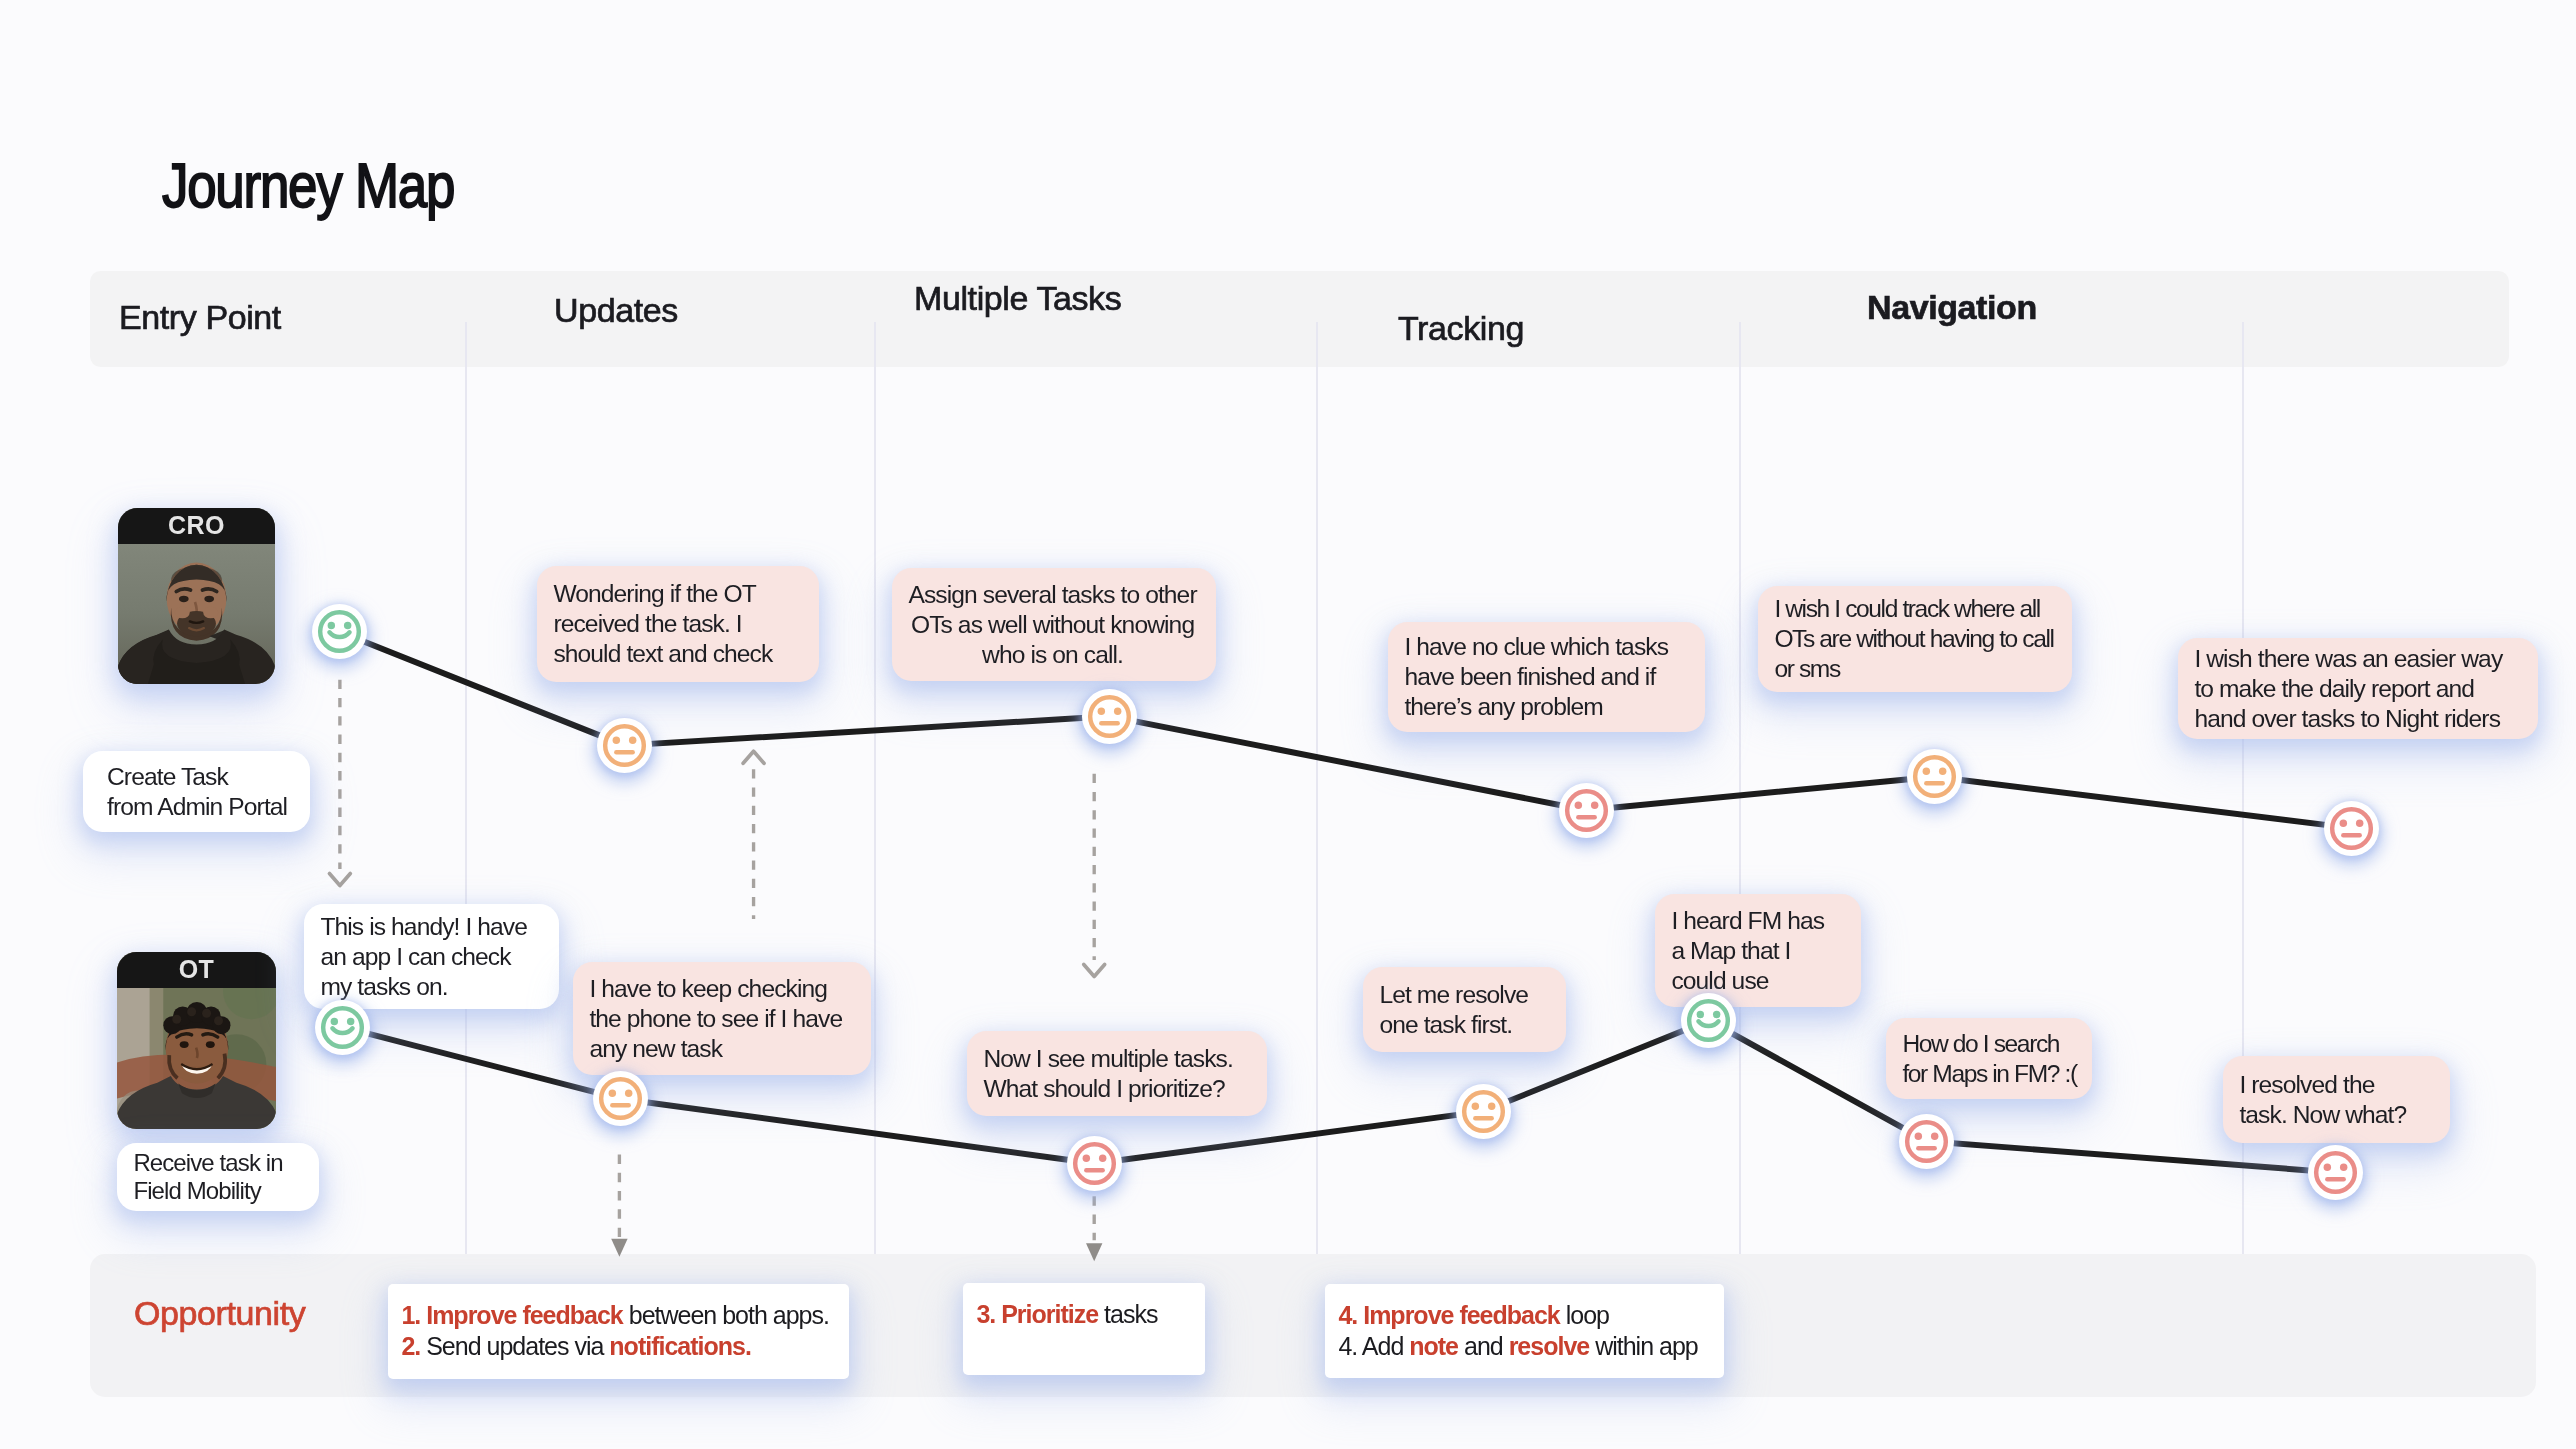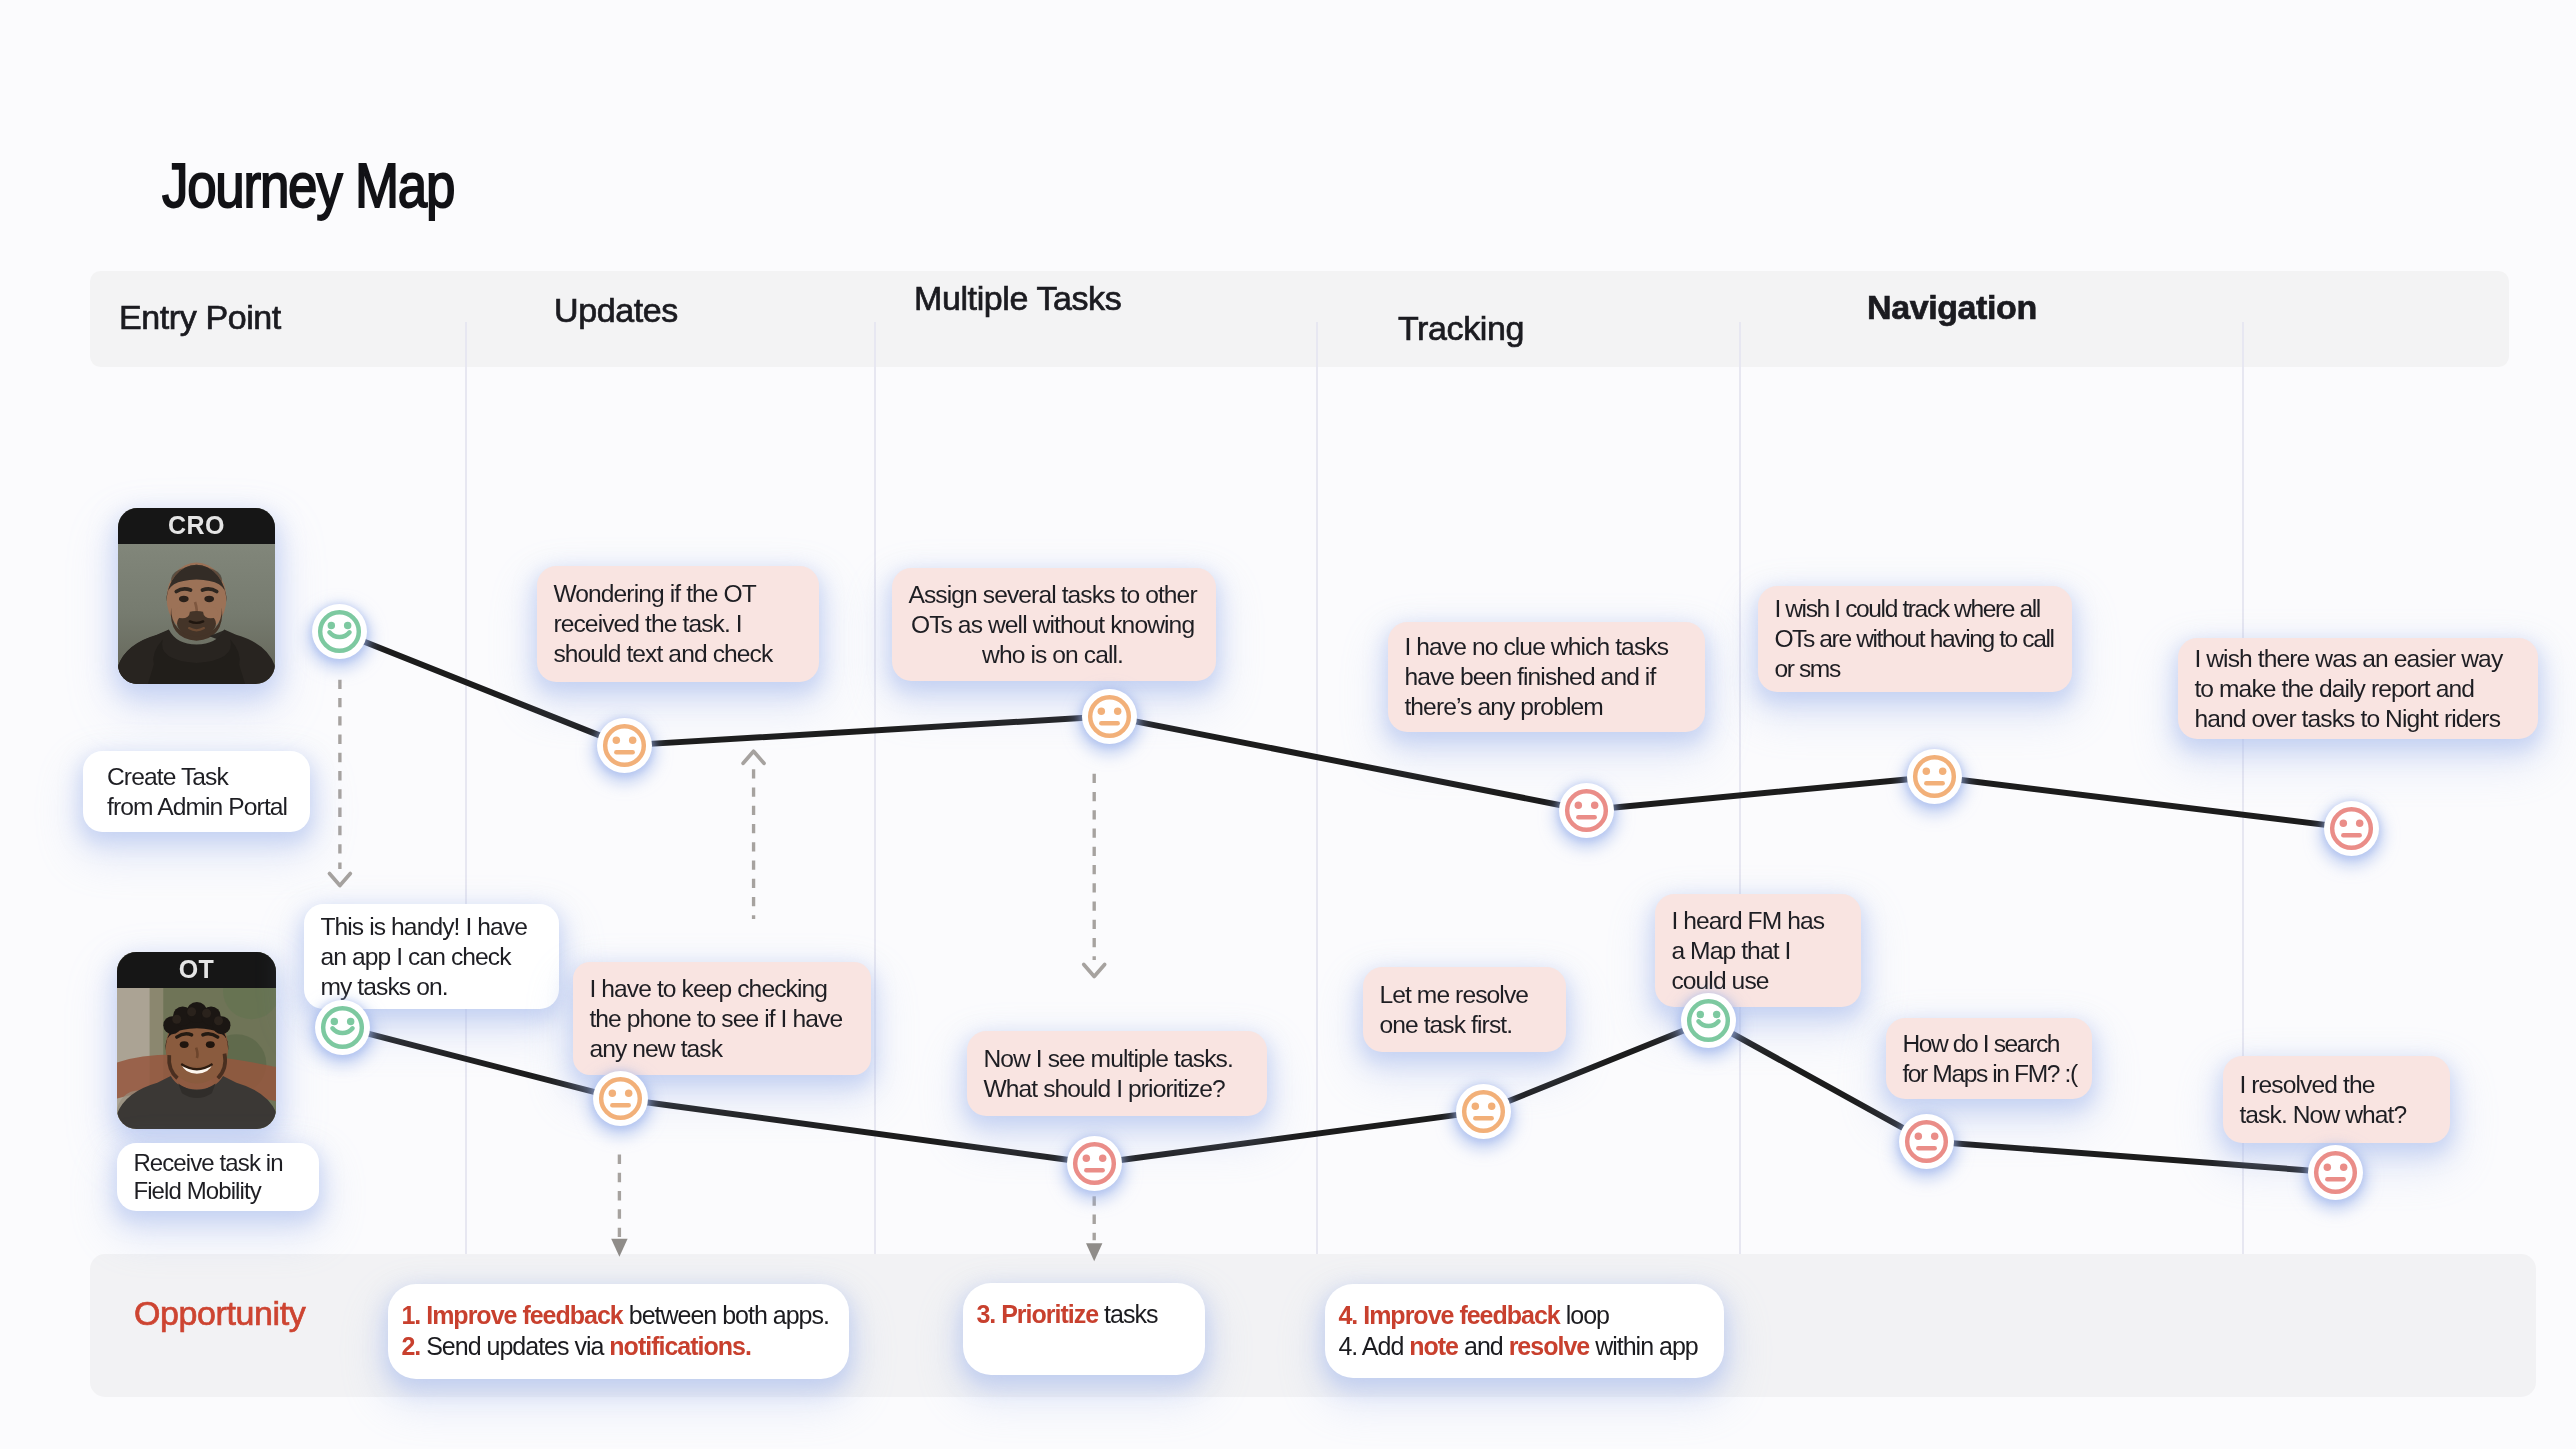--- a/index.html
+++ b/index.html
@@ -33,21 +33,21 @@
   .persona-photo { position:absolute; left:0; top:0; width:100%; height:100%; }
 
   .bubble { position:absolute; border-radius:19.4px; display:flex; align-items:center;
             font-size:24.6px; line-height:30px; color:#1e1e23; letter-spacing:-0.9px;
             white-space:pre; padding:0 16.4px;
             box-shadow:0 7.5px 19.4px 3px rgba(168,188,238,.50), 0 19.4px 40px 6px rgba(168,188,238,.30); }
   .bubble.pink  { background:#f9e4e1; }
   .bubble.tight { letter-spacing:-1.4px; }
   .bubble.white { background:#ffffff; }
 
-  .opp-bubble { position:absolute; border-radius:28px; background:#fff;
+  .opp-bubble { position:absolute; border-radius:5px; background:#fff;
                 font-size:25px; line-height:31px; color:#1b1b1f; letter-spacing:-1px;
                 padding:16.4px 13.4px 0 13.4px; white-space:nowrap;
                 box-shadow:0 7.5px 19.4px 3px rgba(168,188,238,.50), 0 19.4px 40px 6px rgba(168,188,238,.30); }
   .opp-bubble .seg-hot { color:#c8402e; font-weight:700; }
 
   .face { position:absolute; border-radius:50%; background:#fff;
           box-shadow:0 6px 16.4px 3.7px rgba(152,176,235,.60), 0 1.5px 6px 1.5px rgba(152,176,235,.40); }
   .face svg { display:block; }
 
   svg.layer { position:absolute; left:0; top:0; z-index:3; }
@@ -177,21 +177,21 @@
   <div class="bubble pink tight z4" style="left:1758px; top:586px; width:314px; height:106px;">I wish I could track where all
 OTs are without having to call
 or sms</div>
   <div class="bubble pink z4" style="left:2178px; top:638px; width:360px; height:101px;">I wish there was an easier way
 to make the daily report and
 hand over tasks to Night riders</div>
 
   <div class="bubble white z4" style="left:304px; top:904px; width:255px; height:105px;">This is handy! I have
 an app I can check
 my tasks on.</div>
-  <div class="bubble pink z4" style="left:573px;  top:962px; width:298px; height:113px;border-radius:17px;">I have to keep checking
+  <div class="bubble pink z4" style="left:573px;  top:962px; width:298px; height:113px;">I have to keep checking
 the phone to see if I have
 any new task</div>
   <div class="bubble pink z4" style="left:967px; top:1031px; width:300px; height:85px;">Now I see multiple tasks.
 What should I prioritize?</div>
   <div class="bubble pink z4" style="left:1363px; top:967px; width:203px; height:85px;">Let me resolve
 one task first.</div>
   <div class="bubble pink z4" style="left:1655px; top:894px; width:206px; height:113px;">I heard FM has
 a Map that I
 could use</div>
   <div class="bubble pink tight z4" style="left:1886px; top:1018px; width:206px; height:81px;">How do I search

